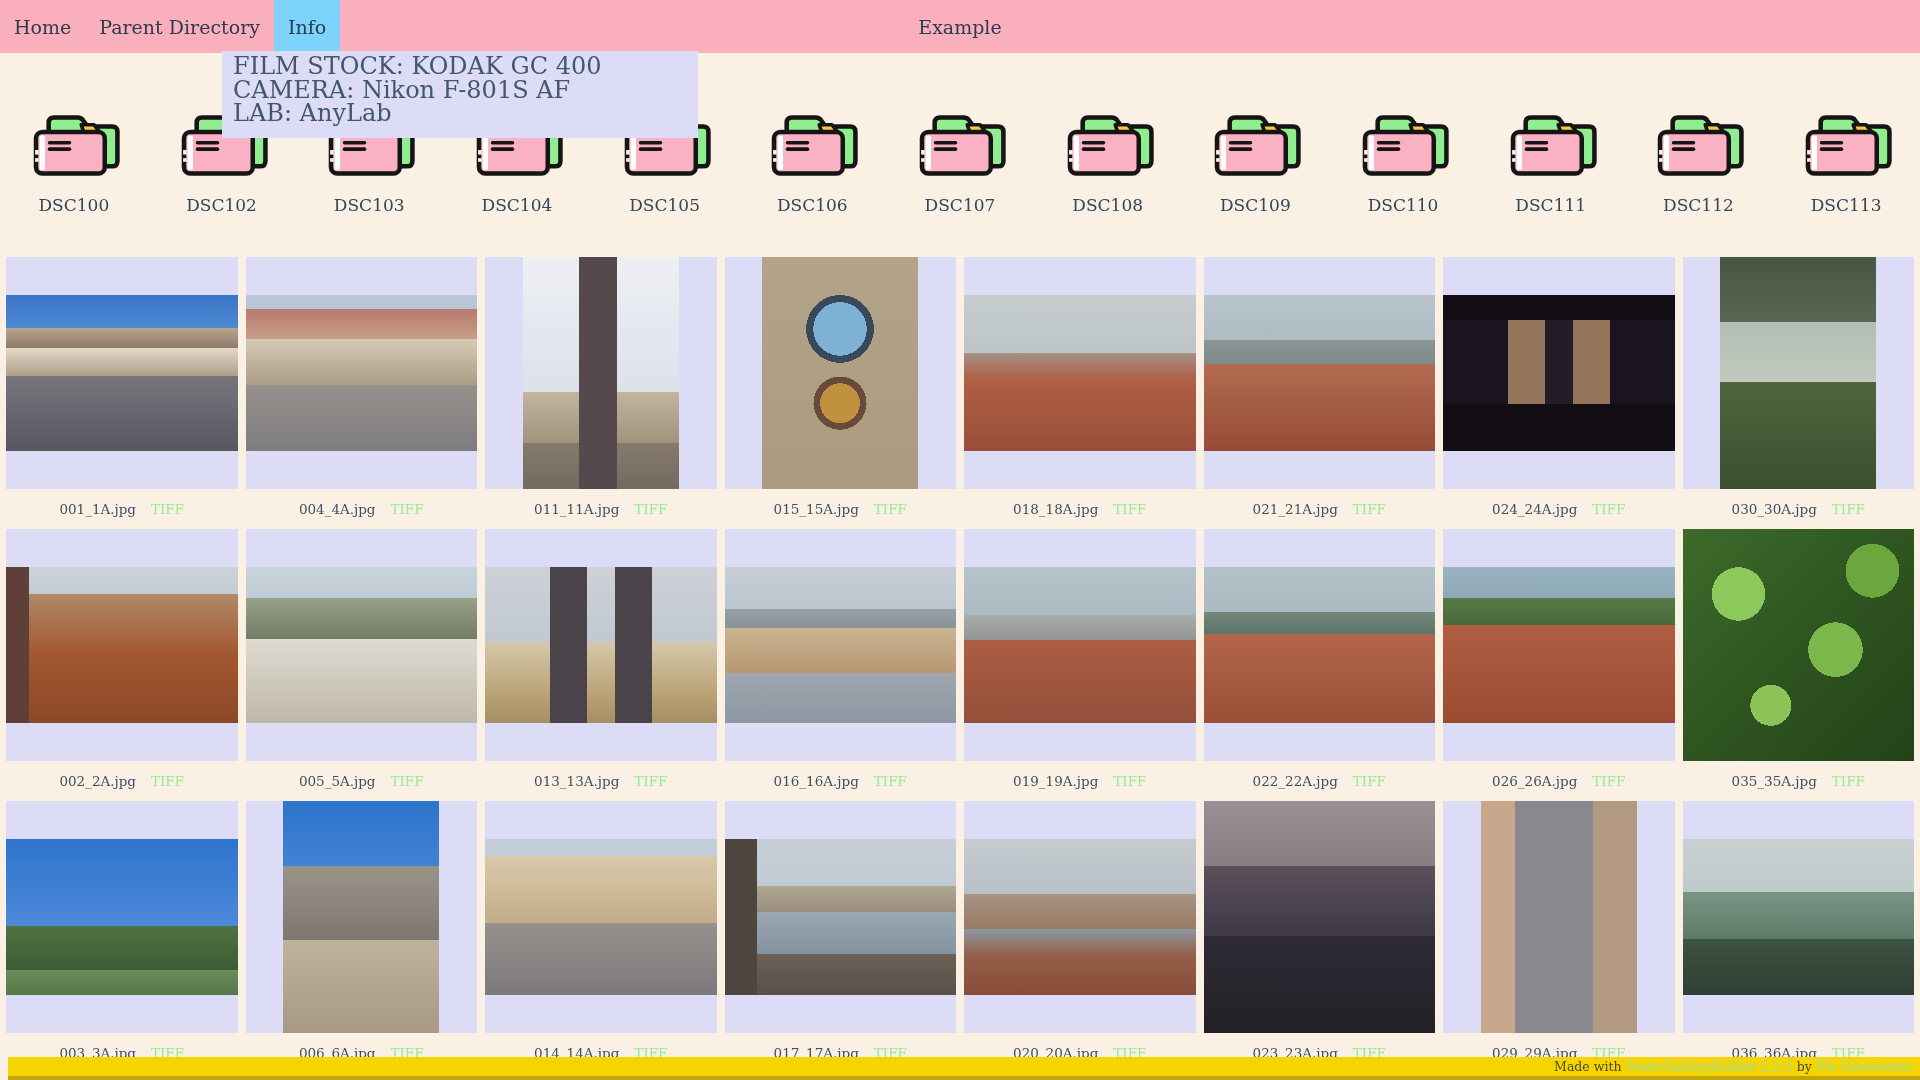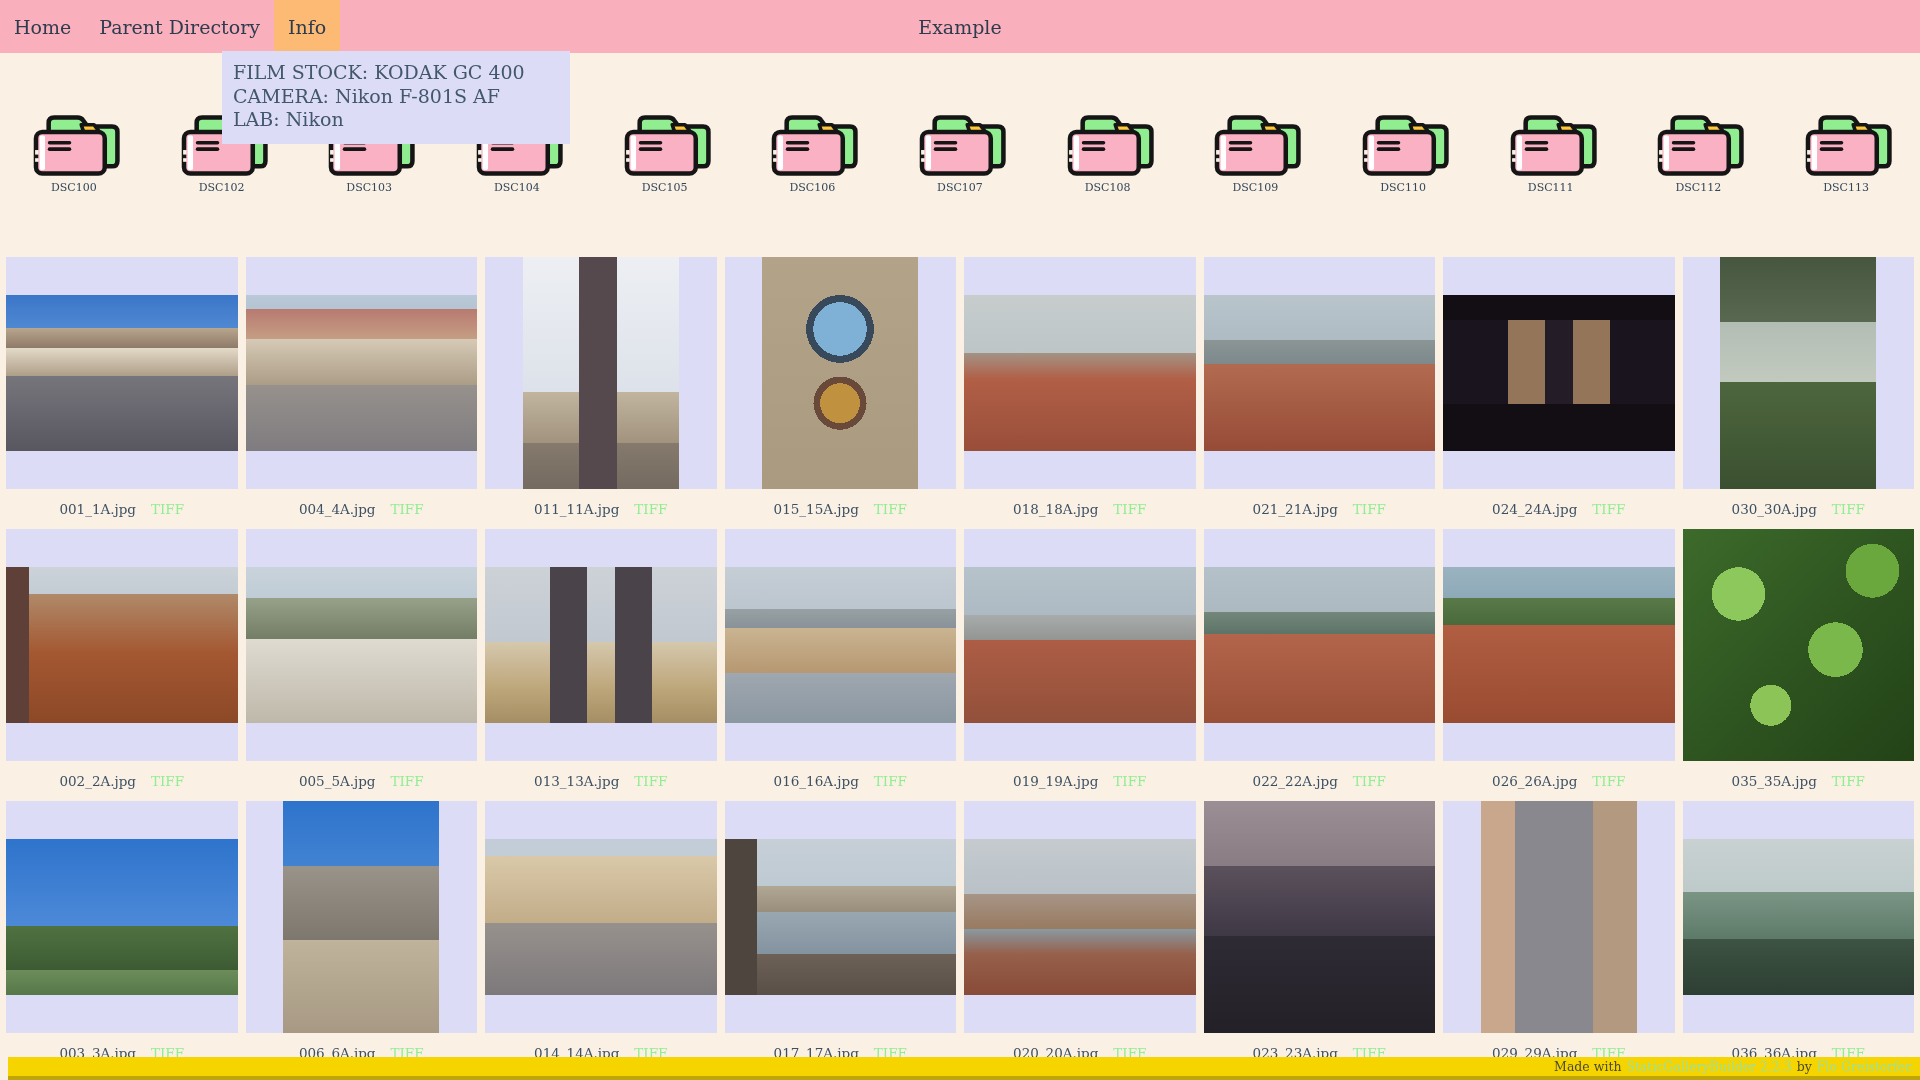--- a/index.html
+++ b/index.html
@@ -11,41 +11,41 @@
     color: #33475b;
   }
 
   
   .nav {
     height: 53px; background: #FAAFBC;
     display: flex; align-items: stretch; position: relative;
     font-size: 19px; color: #2c3c4e;
   }
   .nav-item { display: flex; align-items: center; padding: 0 14px; cursor: pointer; white-space: nowrap; }
-  .nav-item.active { background: #fdba74; }
+  .nav-item.active { background: #7dd3fc; }
   .nav-title {
     position: absolute; inset: 0; display: flex; align-items: center; justify-content: center;
     pointer-events: none; font-size: 19px; color: #2c3c4e;
   }
 
   
   .popup {
-    position: absolute; left: 222px; top: 51px; width: 348px;
-    background: #DCDCF6; padding: 10px 12px 12px 11px;
-    font-size: 19px; line-height: 23.5px; color: #42576c; z-index: 6;
+    position: absolute; left: 222px; top: 51px; width: 476px;
+    background: #DCDCF6; padding: 4px 12px 12px 11px;
+    font-size: 24px; line-height: 23.5px; color: #42576c; z-index: 6;
   }
 
   
   .folders { display: flex; height: 164px; }
   .folder {
     flex: 1; display: flex; flex-direction: column; align-items: center;
     padding-top: 50px; cursor: pointer;
   }
   .folder svg { width: 96px; height: 76px; display: block; }
-  .flabel { margin-top: 2px; font-size: 11px; color: #33475b; }
+  .flabel { margin-top: 16px; font-size: 17px; color: #33475b; }
 
   
   .grid { margin-top: 40px; padding: 0 6px; }
   .grid-row { display: flex; gap: 8px; }
   .cell { flex: 1; min-width: 0; cursor: pointer; }
   .thumb-box {
     height: 232px; background: #DCDCF6; overflow: hidden;
     display: flex; align-items: center; justify-content: center;
   }
   .photo { display: block; }
@@ -87,21 +87,21 @@
 <div class="nav">
   <div class="nav-item">Home</div>
   <div class="nav-item">Parent Directory</div>
   <div class="nav-item active">Info</div>
   <div class="nav-title">Example</div>
 </div>
 
 <div class="popup">
   <div>FILM STOCK: KODAK GC 400</div>
   <div>CAMERA: Nikon F-801S AF</div>
-  <div>LAB: Nikon</div>
+  <div>LAB: AnyLab</div>
 </div>
 
 <div class="folders">
   <div class="folder">
     <svg>
         <use href="#folder-shape"></use>
       </svg>
     <div class="flabel">DSC100</div>
   </div>
   <div class="folder">

